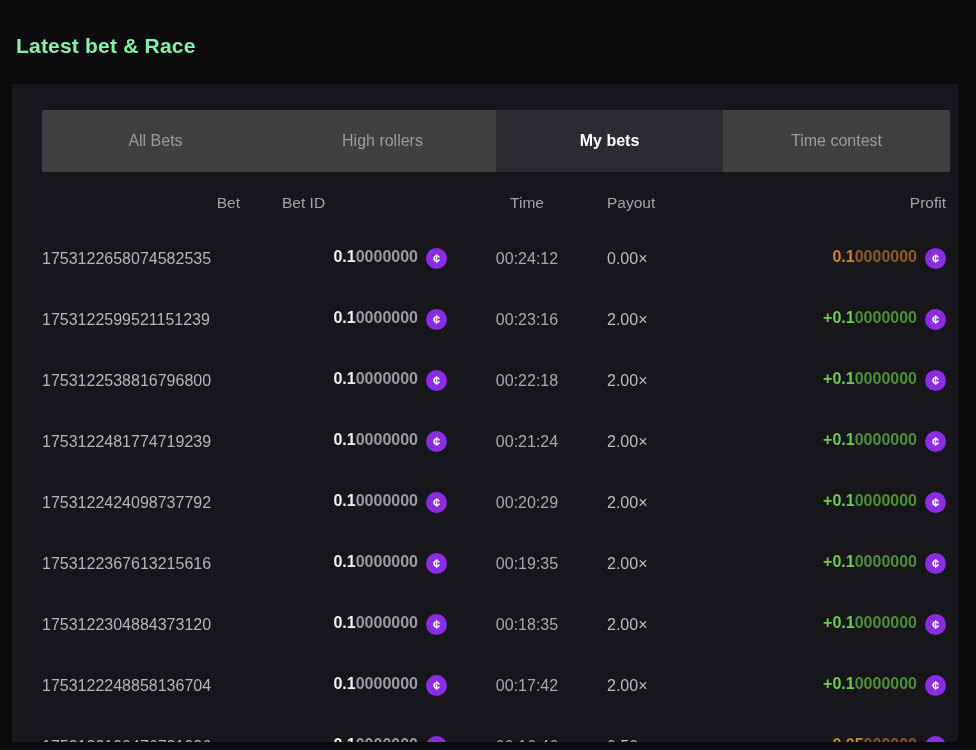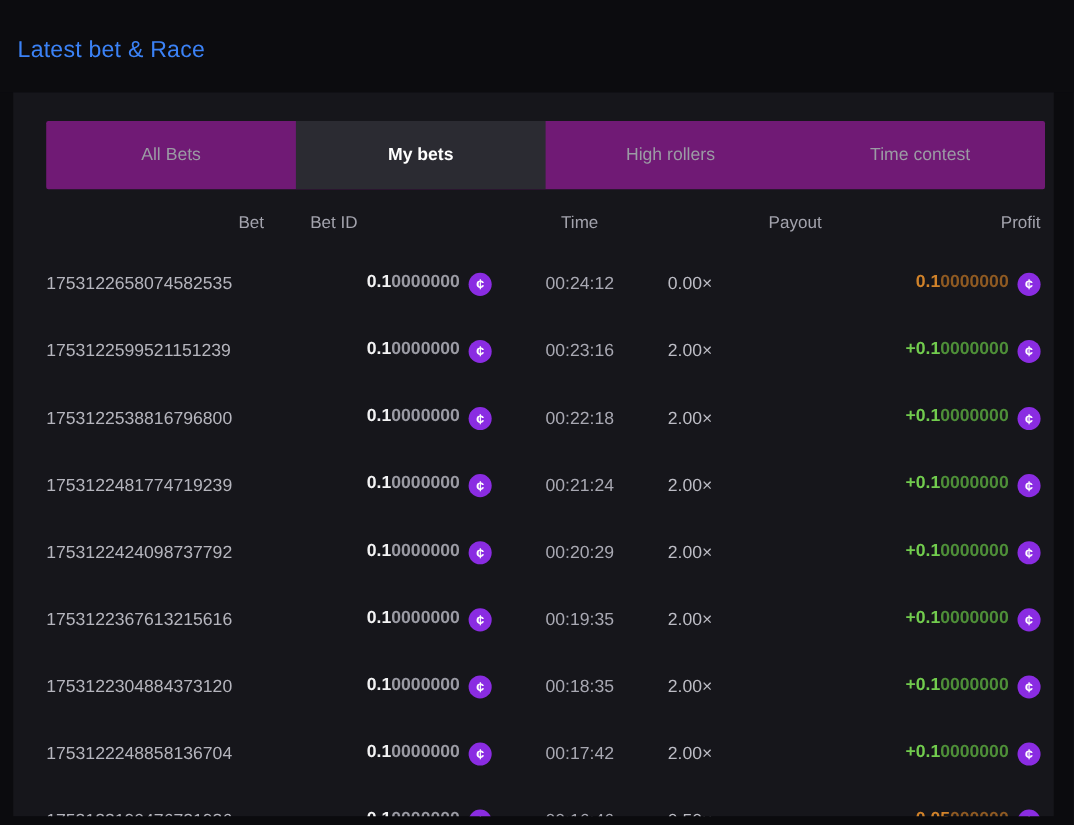--- a/index.html
+++ b/index.html
@@ -5,39 +5,39 @@
   html,body{margin:0;padding:0;}
   body{
     width:976px;height:750px;
     background:#0b0b0e;
     font-family:"Liberation Sans",sans-serif;
     overflow:hidden;position:relative;
   }
   .topbar{position:absolute;top:0;left:0;width:100%;height:84px;background:#0c0c0f;}
   .page-title{
     position:absolute;left:16px;top:34px;
-    font-size:21px;font-weight:400;color:#3b82f6;letter-spacing:.2px;
+    font-size:21px;font-weight:700;color:#86efac;letter-spacing:.2px;
   }
   .panel{
     position:absolute;left:12px;right:18px;top:84px;bottom:8px;
     background:#16161b;overflow:hidden;
   }
   .panel-inner{padding:26px 8px 0 30px;}
-  .tabs{display:flex;height:62px;background:#701a75;border-radius:2px;overflow:hidden;}
+  .tabs{display:flex;height:62px;background:#404040;border-radius:2px;overflow:hidden;}
   .tab{
     flex:1;display:flex;align-items:center;justify-content:center;
     font-size:16px;color:#9b9ba4;cursor:pointer;user-select:none;
   }
   .tab.active{background:#2b2b32;color:#ffffff;font-weight:700;}
   .grid{display:grid;grid-template-columns:240px 165px 160px 140px 1fr;align-items:center;}
   .thead{height:50px;margin-top:6px;color:#a3a3ad;font-size:15.5px;}
   .th{white-space:nowrap;}
   .th.c-bet{text-align:right;padding-right:42px;}
   .th.c-time{text-align:center;}
-  .th.c-payout{text-align:right;}
+  .th.c-payout{text-align:left;}
   .th.c-profit{text-align:right;padding-right:4px;}
   .row{height:61px;font-size:16px;cursor:pointer;}
   .cell-id{color:#b5b5bd;}
   .cell-bet,.cell-profit{display:flex;align-items:flex-start;justify-content:flex-end;font-weight:700;}
   .cell-profit{padding-right:4px;}
   .cell-time{text-align:center;color:#a8a8b2;}
   .cell-payout{text-align:left;color:#bcbcc4;}
   .b-bold{color:#f2f2f3;}
   .b-dim{color:#9b9ba4;}
   .row.win .p-bold{color:var(--win,#72cc4e);}
@@ -59,25 +59,25 @@
   <div class="page-title">Latest bet &amp; Race</div>
 </div>
 
 <div class="panel">
   <div class="panel-inner">
 
     <div class="tabs">
         <div class="tab">
     <span>All Bets</span>
   </div>
+        <div class="tab">
+    <span>High rollers</span>
+  </div>
         <div class="tab active">
     <span>My bets</span>
-  </div>
-        <div class="tab">
-    <span>High rollers</span>
   </div>
         <div class="tab">
     <span>Time contest</span>
   </div>
       </div>
 
     <div class="grid thead">
       <div class="th c-bet">Bet</div>
       <div class="th c-id">Bet ID</div>
       <div class="th c-time">Time</div>

